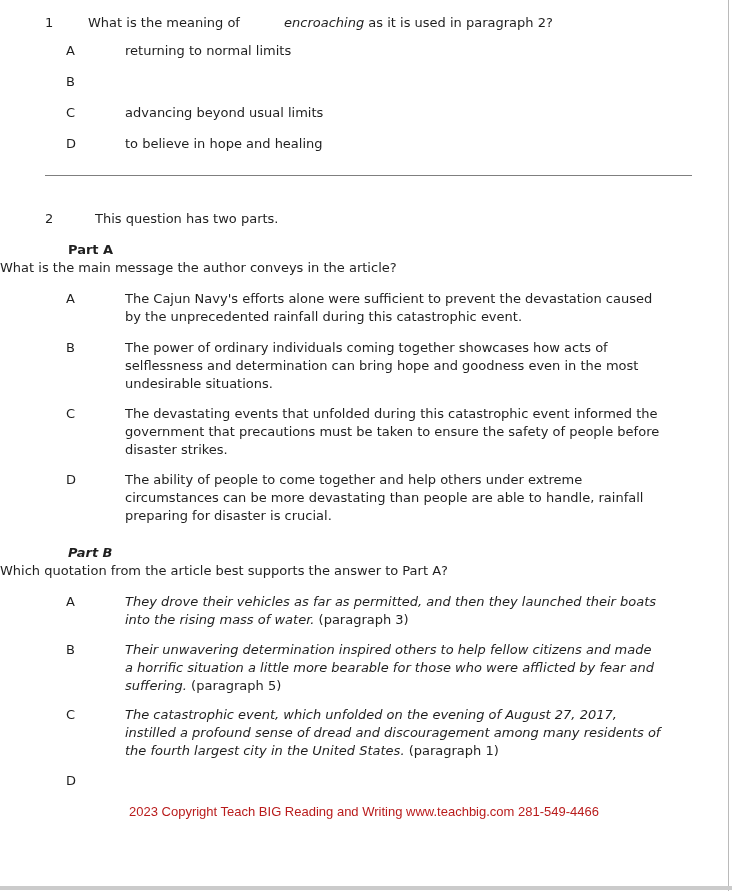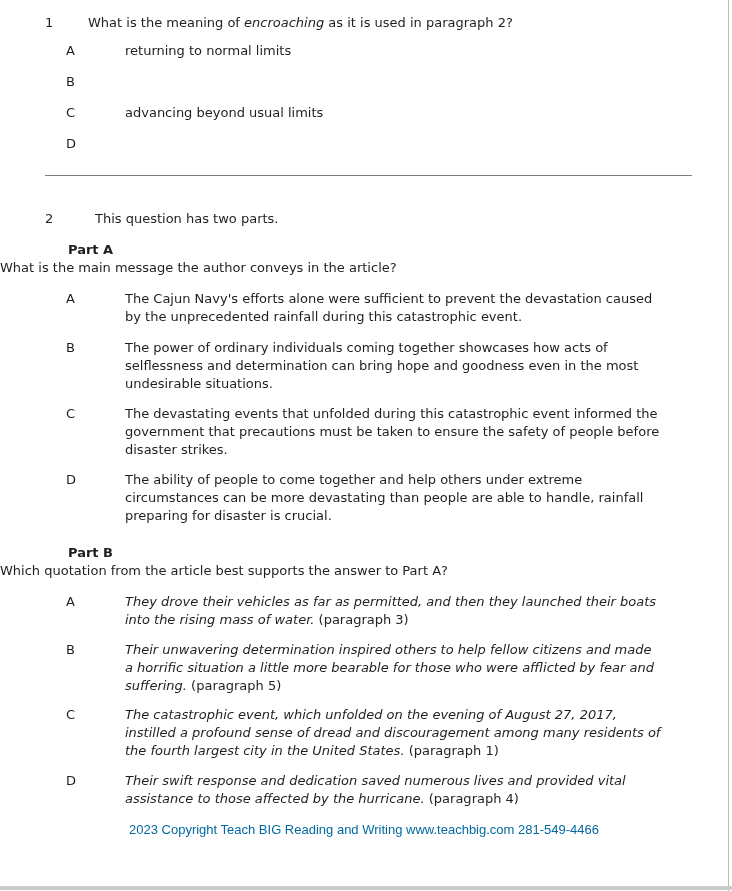--- a/index.html
+++ b/index.html
@@ -36,42 +36,42 @@
   .qtext { flex: 1 1 auto; }
 
   .opt { display: flex; padding-left: 66px; }
   .letter { flex: 0 0 23px; }
   .otext { white-space: pre-line; margin-left: 36px; }
 
   .mt10 { margin-top: 10px; }
   .mt11 { margin-top: 11px; }
   .mt12 { margin-top: 12px; }
   .mt13 { margin-top: 13px; }
-  .mt19 { margin-top: 19px; }
+  .mt19 { margin-top: 19px; font-style: italic; }
   .mt22 { margin-top: 22px; }
   .mt34 { margin-top: 34px; }
 
   .divider {
     height: 1px;
     background: #7f7f7f;
     margin-left: 45px;
     margin-right: 36px;
   }
   .part-heading { margin-left: 68px; font-weight: bold; }
   .part-question { }
 
   .italic { font-style: italic; }
   .roman { font-style: normal; }
-  em { font-style: italic; }
+  em { font-style: italic; margin-left: 40px; }
 
   .footer {
     text-align: center;
     font-family: "Liberation Sans", sans-serif;
     font-size: 13px;
-    color: #0369a1;
+    color: #b91c1c;
   }
 </style>
 </head>
 <body>
 
 <div class="page">
 
   <div class="content">
 
     <div class="qrow">
@@ -85,20 +85,21 @@
     </div>
     <div class="opt mt13">
       <span class="letter">B</span>
     </div>
     <div class="opt mt13">
       <span class="letter">C</span>
       <span class="otext">advancing beyond usual limits</span>
     </div>
     <div class="opt mt13">
       <span class="letter">D</span>
+      <span class="otext">to believe in hope and healing</span>
     </div>
 
     <div class="divider mt22"></div>
 
     <div class="qrow mt34">
       <span class="qnum-wide">2</span>
       <span class="qtext">This question has two parts.</span>
     </div>
 
     <div class="part-heading mt13">Part A</div>
@@ -143,22 +144,20 @@
 suffering.</span><span class="roman"> (paragraph 5)</span></span>
     </div>
     <div class="opt mt11">
       <span class="letter">C</span>
       <span class="otext"><span class="italic">The catastrophic event, which unfolded on the evening of August 27, 2017,
 instilled a profound sense of dread and discouragement among many residents of
 the fourth largest city in the United States.</span><span class="roman"> (paragraph 1)</span></span>
     </div>
     <div class="opt mt12">
       <span class="letter">D</span>
-      <span class="otext"><span class="italic">Their swift response and dedication saved numerous lives and provided vital
-assistance to those affected by the hurricane.</span><span class="roman"> (paragraph 4)</span></span>
     </div>
 
     <div class="footer mt13">2023 Copyright Teach BIG Reading and Writing www.teachbig.com 281-549-4466</div>
 
   </div>
 
   <div class="right-border"></div>
   <div class="bottom-bar"></div>
 
 </div>

